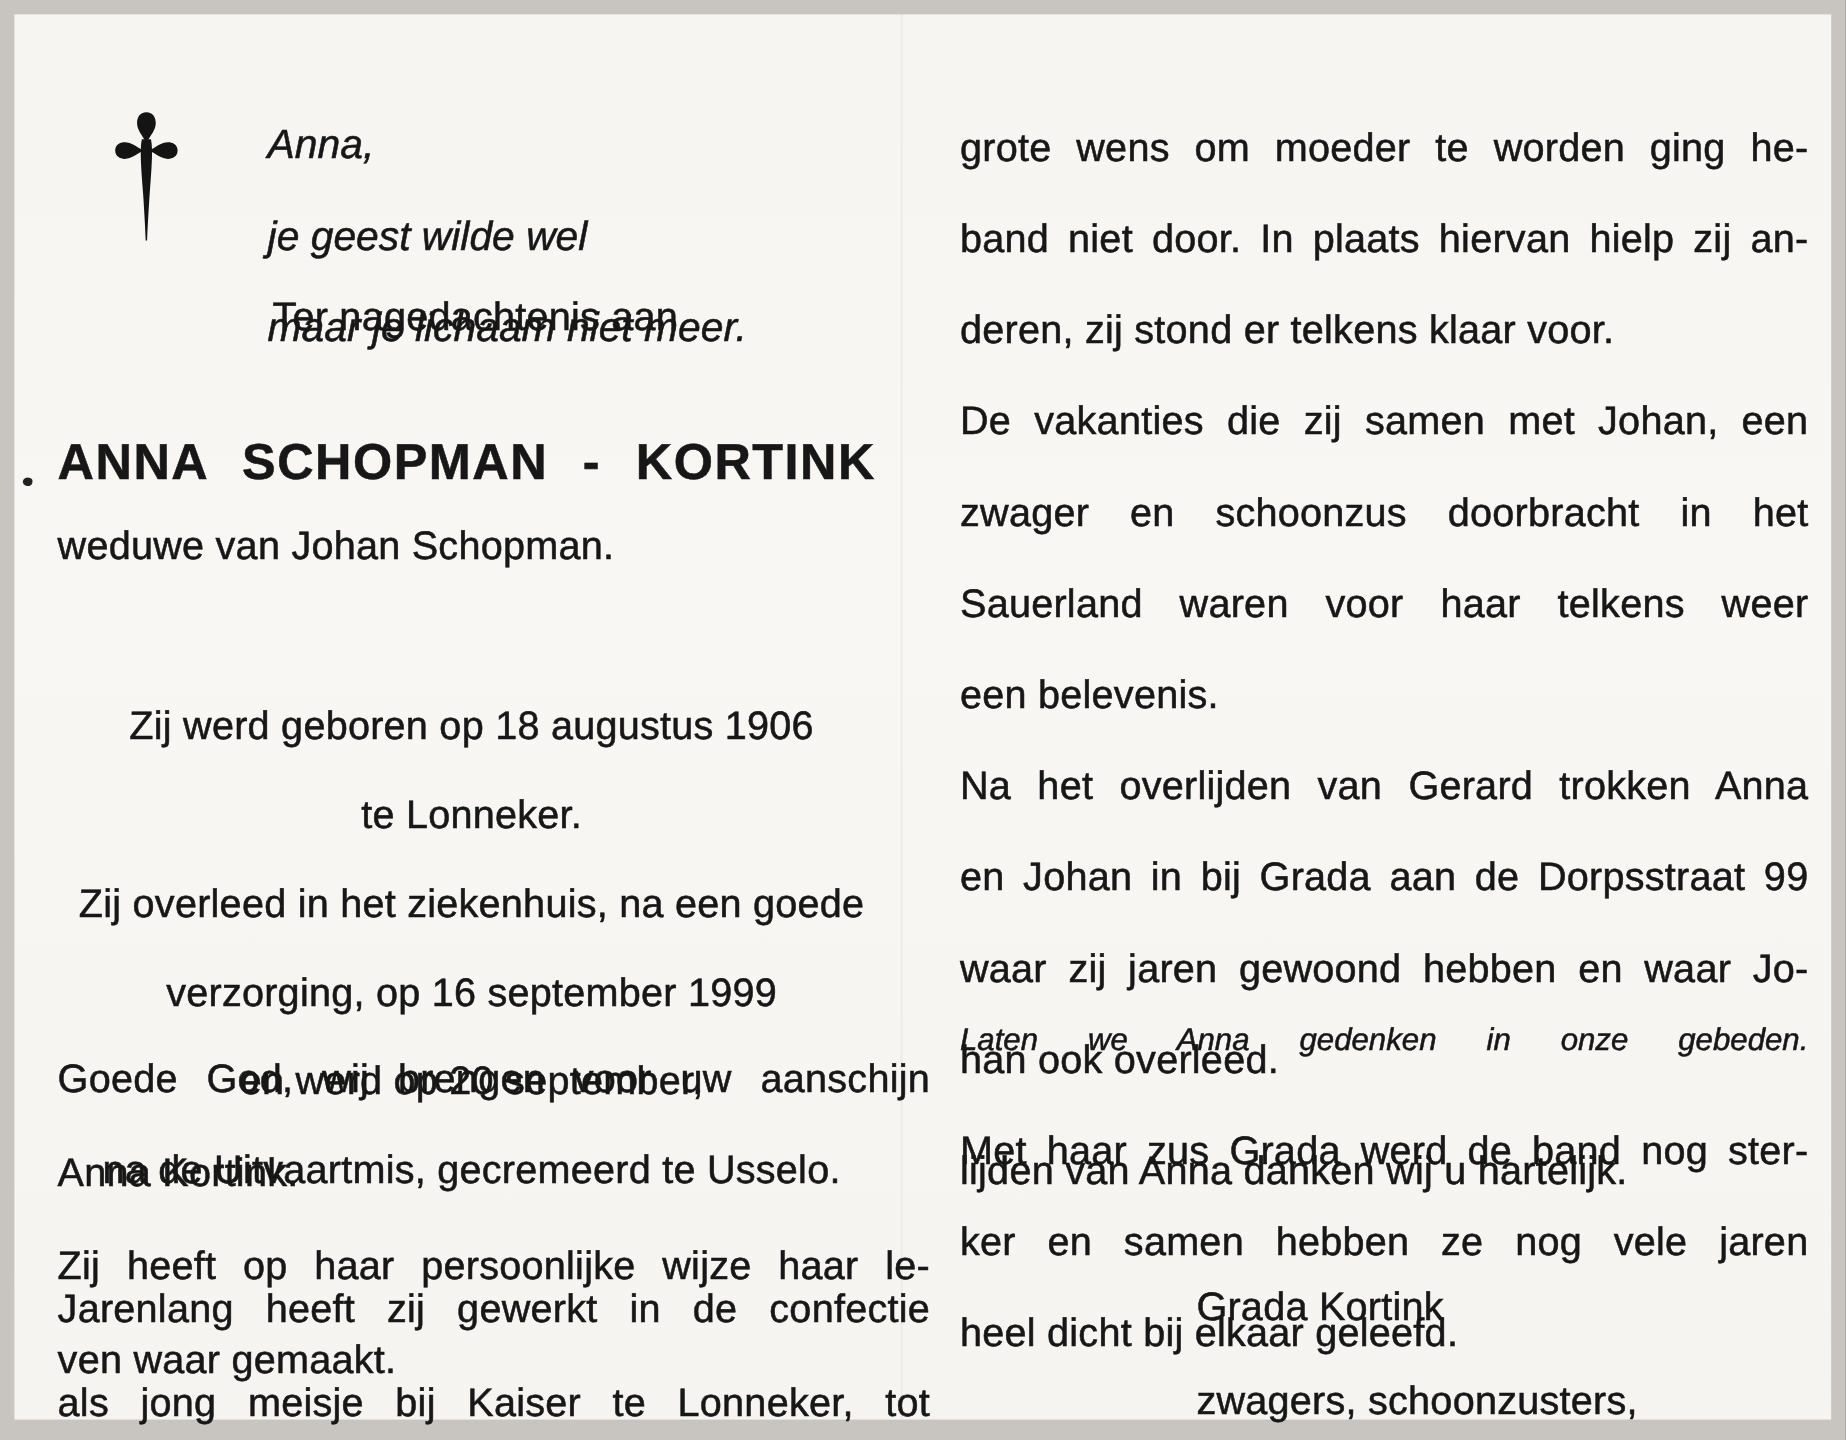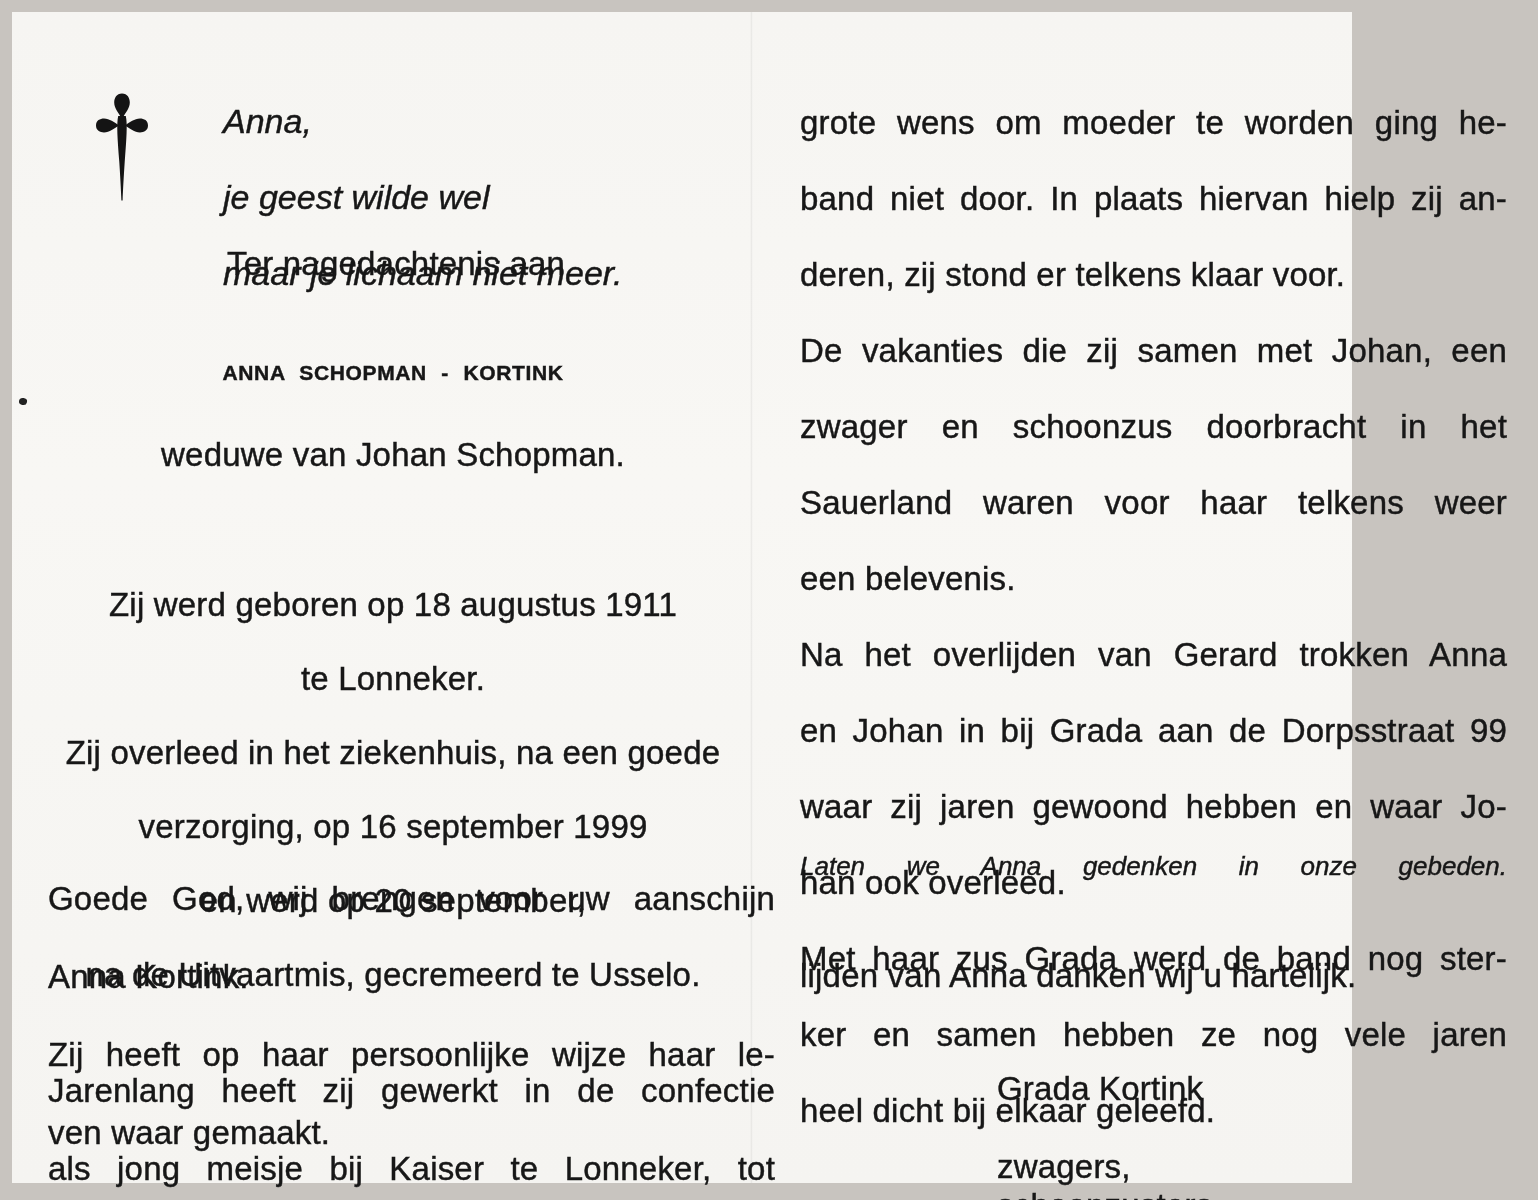--- a/index.html
+++ b/index.html
@@ -6,41 +6,41 @@
   .stage{
     position:relative;
     width:1538px;height:1200px;
     background:#c8c4bf;
     overflow:hidden;
     font-family:"Liberation Sans","DejaVu Sans",sans-serif;
   }
   .card{
     position:absolute;
     left:12px;top:12px;
-    width:1340px;height:1171px;
+    width:1514px;height:1171px;
     background:linear-gradient(180deg,#f6f5f2 0%,#f8f7f4 40%,#f5f4f1 100%);
     color:#171717;
     -webkit-text-stroke:0.45px currentColor;
   }
   .crease{
     position:absolute;top:0;bottom:0;left:738px;width:3px;
     background:linear-gradient(90deg,rgba(0,0,0,0.00),rgba(0,0,0,0.05),rgba(255,255,255,0.25));
     pointer-events:none;
   }
   .blk{position:absolute;white-space:pre-line;}
   .body-size{font-size:33px;letter-spacing:0.2px;}
   .line{display:block;}
   .stretch{text-align:justify;text-align-last:justify;}
   .poem{left:211px;top:52px;font-style:italic;font-size:34px;line-height:38px;}
   .dedication{left:215px;top:233px;line-height:38px;}
   .name-heading{
-    left:36px;top:349px;width:690px;text-align:center;
-    font-weight:bold;font-size:21px;word-spacing:0.38em;letter-spacing:0.03em;
+    left:36px;top:349px;width:690px;text-align:left;
+    font-weight:bold;font-size:42px;word-spacing:0.38em;letter-spacing:0.03em;
   }
-  .relation{left:36px;top:424px;width:690px;text-align:center;line-height:38px;}
+  .relation{left:36px;top:424px;width:690px;text-align:left;line-height:38px;}
   .life-dates{left:36px;top:537px;width:690px;text-align:center;line-height:37px;}
   .prayer{left:36px;top:828px;width:727px;line-height:39px;}
   .work{left:36px;top:1020px;width:727px;line-height:39px;}
   .bio{left:788px;top:54px;width:707px;line-height:38px;}
   .remembrance{left:788px;top:835px;width:707px;font-style:italic;font-size:26px;line-height:38px;}
   .thanks{left:788px;top:905px;width:707px;line-height:39px;}
   .signature{left:985px;top:1018px;line-height:39px;}
   .cross{position:absolute;left:82px;top:80px;width:56px;height:110px;}
   .speck{
     position:absolute;left:7px;top:386px;width:8px;height:7px;
@@ -71,21 +71,21 @@
       <span class="line">maar je lichaam niet meer.</span>
     </div>
 
     <div class="blk dedication body-size">Ter nagedachtenis aan</div>
 
     <div class="blk name-heading">ANNA SCHOPMAN - KORTINK</div>
 
     <div class="blk relation body-size">weduwe van Johan Schopman.</div>
 
     <div class="blk life-dates body-size">
-      <span class="line">Zij werd geboren op 18 augustus 1911</span>
+      <span class="line">Zij werd geboren op 18 augustus 1906</span>
       <span class="line">te Lonneker.</span>
       <span class="line">Zij overleed in het ziekenhuis, na een goede</span>
       <span class="line">verzorging, op 16 september 1999</span>
       <span class="line">en werd op 20 september,</span>
       <span class="line">na de Uitvaartmis, gecremeerd te Usselo.</span>
     </div>
 
     <div class="blk prayer body-size">
       <span class="line stretch">Goede God, wij brengen voor uw aanschijn</span>
       <span class="line">Anna Kortink.</span>

